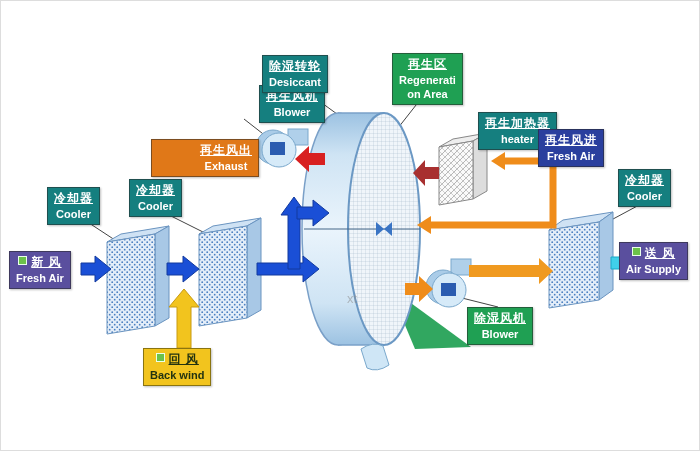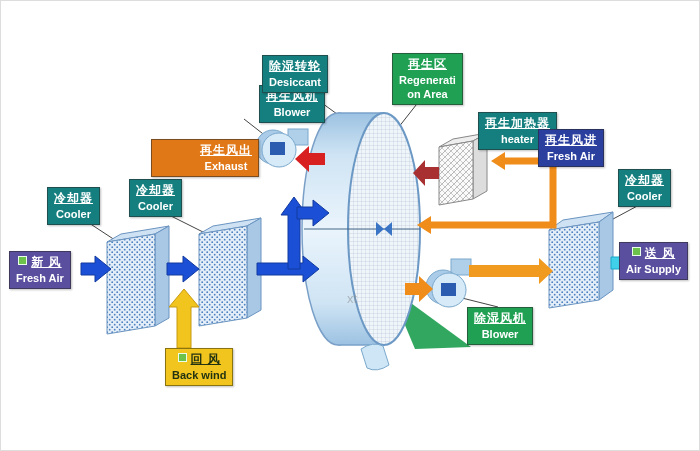--- a/index.html
+++ b/index.html
@@ -12,21 +12,21 @@
   .label {
     position:absolute; border:1px solid rgba(40,40,40,.55); color:#fff;
     font-weight:bold; font-size:11px; text-align:center; padding:3px 6px;
     line-height:1.3; white-space:nowrap; box-shadow:1px 1px 2px rgba(0,0,0,.25);
   }
   .label .zh { font-size:12px; letter-spacing:1px; display:inline-block;text-decoration:underline; }
   .label .en { font-size:11px;text-align:center; }
   .teal   { background:#157f7f; }
   .purple { background:#5a4f9e; }
   .orangebg { background:#e07818;padding-left:48px; }
-  .yellowbg { background:#f2c41e; color:#223311; border-color:#8a7410;margin-left:22px; }
+  .yellowbg { background:#f2c41e; color:#223311; border-color:#8a7410; }
   .greenbg  { background:#1fa053; }
   .bluebg   { background:#2a3f9e; }
   .bullet {
     display:inline-block; width:7px; height:7px; background:#6cc24a;
     border:1px solid #eaffea; margin-right:4px; vertical-align:1px;
   }
   #watermark {
     position:absolute; left:346px; top:290px; color:rgba(140,140,140,.55);
     font-size:13px; 
   }

